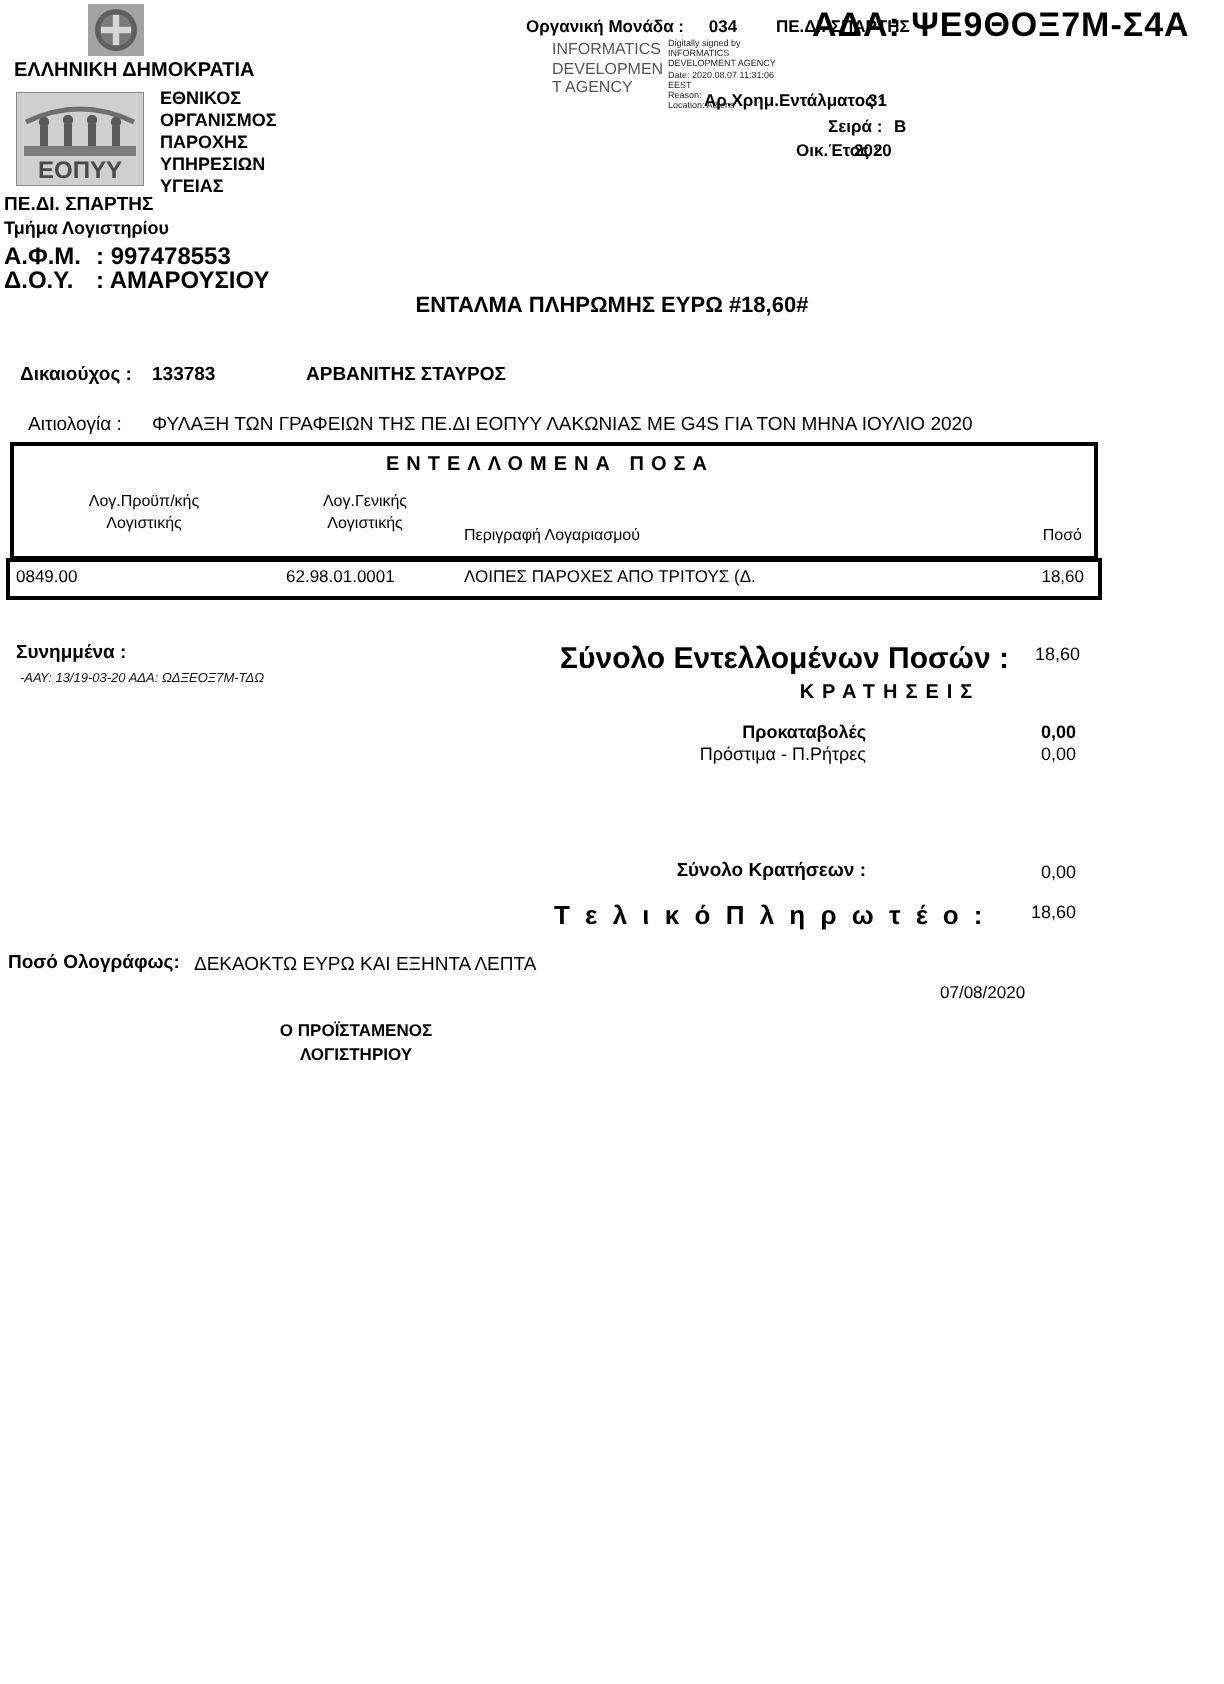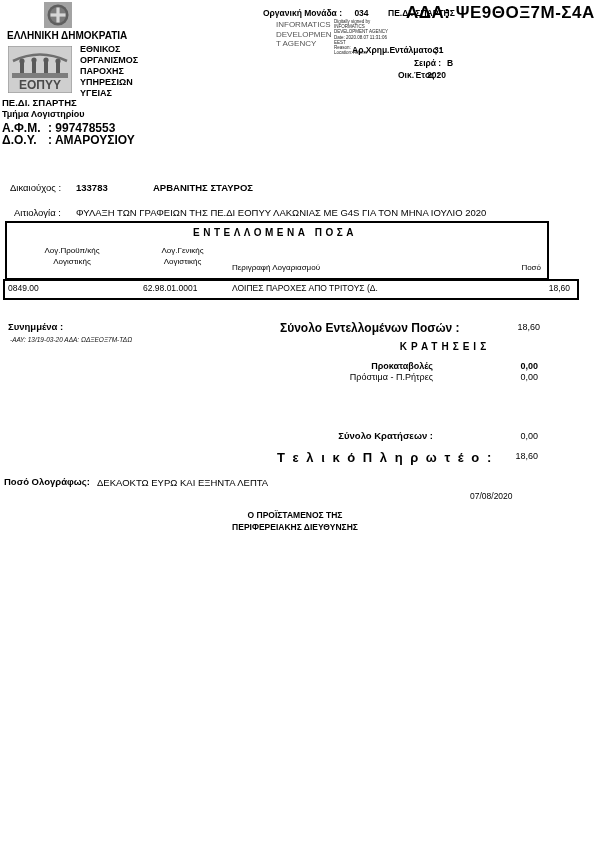--- a/index.html
+++ b/index.html
@@ -33,44 +33,44 @@
   .stamp-details span{display:block;}
   .warrant{top:45px;} .series{top:58px;} .fyear{top:70px;}
   .hr-row{font-size:8.5px;}
   .warrant .lbl{position:absolute;left:352px;} .warrant .val{position:absolute;left:434px;}
   .series .lbl{position:absolute;left:414px;}  .series .val{position:absolute;left:447px;}
   .fyear .lbl{position:absolute;left:398px;}   .fyear .val{position:absolute;left:427px;text-align:center;}
 
   .doc-title{left:0;top:147px;width:612px;font-size:11px;}
 
   .benef{top:182px;font-size:9.5px;}
-  .benef .lbl{position:absolute;left:10px;font-weight:normal;}
+  .benef .lbl{position:absolute;left:10px;font-weight:bold;}
   .benef .code{position:absolute;left:76px;}
   .benef .name{position:absolute;left:136px;margin-left:17px;}
   .justif{top:207px;font-size:9.5px;}
   .justif .lbl{position:absolute;left:14px;}
   .justif .txt{position:absolute;left:76px;}
 
   
   .tbl-head{left:5px;top:221px;width:540px;height:55px;border:2px solid #000;}
   .tbl-title{left:0;top:4px;width:536px;font-size:10px;letter-spacing:3.5px;}
   .th{font-size:8px;line-height:11px;}
   .th-c1{left:15px;top:22px;width:100px;}
   .th-c1 span,.th-c2 span{display:block;text-align:center;}
   .th-c2{left:128px;top:22px;width:95px;}
   .th-c3{left:225px;top:39px;width:140px;}
   .th-c4{right:6px;top:39px;}
-  .tbl-row{left:3px;top:279px;width:544px;height:17px;border:2px solid #000;font-size:8.5px;padding-left:28px;}
+  .tbl-row{left:3px;top:279px;width:544px;height:17px;border:2px solid #000;font-size:8.5px;}
   .td{position:absolute;top:2px;}
   .td-budget{left:3px;} .td-gen{left:138px;} .td-desc{left:227px;} .td-amt{right:7px;}
 
   .attach-lbl{left:8px;top:321px;font-size:9.5px;}
   .attach-item{left:10px;top:336px;font-size:6.5px;font-style:italic;color:#111;}
 
-  .sum-ordered-lbl{left:280px;top:321px;font-size:12px;}
+  .sum-ordered-lbl{left:280px;top:321px;font-size:15px;}
   .sum-ordered-val{left:468px;top:322px;width:72px;font-size:9px;}
   .deduct-title{left:360px;top:341px;width:170px;font-size:10px;letter-spacing:4px;}
   .ded-lbl{left:280px;width:153px;font-size:9px;}
   .ded-val{left:482px;width:56px;font-size:9px;}
   .ded-r1{top:361px;font-weight:bold;} .ded-r2{top:372px;}
   .sum-ded-lbl{left:280px;top:430px;width:153px;font-size:9.5px;}
   .sum-ded-val{left:482px;top:431px;width:56px;font-size:9px;}
   .net-lbl{left:277px;top:450px;font-size:13px;letter-spacing:2px;}
   .net-val{left:482px;top:451px;width:56px;font-size:9px;}
 
@@ -166,20 +166,21 @@
   </div>
   <div class="abs hr-row series b">
     <span class="lbl">Σειρά :</span>
     <span class="val">Β</span>
   </div>
   <div class="abs hr-row fyear b">
     <span class="lbl">Οικ.Έτος :</span>
     <span class="val">2020</span>
   </div>
 
+  <div class="abs doc-title b ctr">ΕΝΤΑΛΜΑ ΠΛΗΡΩΜΗΣ ΕΥΡΩ #18,60#</div>
 
   <div class="abs benef">
     <span class="lbl">Δικαιούχος :</span>
     <span class="code b">133783</span>
     <span class="name b">ΑΡΒΑΝΙΤΗΣ ΣΤΑΥΡΟΣ</span>
   </div>
 
   <div class="abs justif">
     <span class="lbl">Αιτιολογία :</span>
     <span class="txt">ΦΥΛΑΞΗ ΤΩΝ ΓΡΑΦΕΙΩΝ ΤΗΣ ΠΕ.ΔΙ ΕΟΠΥΥ ΛΑΚΩΝΙΑΣ ΜΕ G4S ΓΙΑ ΤΟΝ ΜΗΝΑ ΙΟΥΛΙΟ 2020</span>
@@ -223,18 +224,18 @@
   <div class="abs sum-ded-val rt">0,00</div>
 
   <div class="abs net-lbl b">Τ ε λ ι κ ό   Π λ η ρ ω τ έ ο :</div>
   <div class="abs net-val rt">18,60</div>
 
   <div class="abs words-lbl b">Ποσό Ολογράφως:</div>
   <div class="abs words-txt">ΔΕΚΑΟΚΤΩ ΕΥΡΩ ΚΑΙ ΕΞΗΝΤΑ ΛΕΠΤΑ</div>
 
   <div class="abs doc-date">07/08/2020</div>
 
-  <div class="abs sig sig2 b">
-    <span>Ο ΠΡΟΪΣΤΑΜΕΝΟΣ ΤΗΣ</span>
-    <span>ΠΕΡΙΦΕΡΕΙΑΚΗΣ ΔΙΕΥΘΥΝΣΗΣ</span>
+  <div class="abs sig sig1 b">
+    <span>Ο ΠΡΟΪΣΤΑΜΕΝΟΣ</span>
+    <span>ΛΟΓΙΣΤΗΡΙΟΥ</span>
   </div>
 
 </div>
 
 </body></html>

